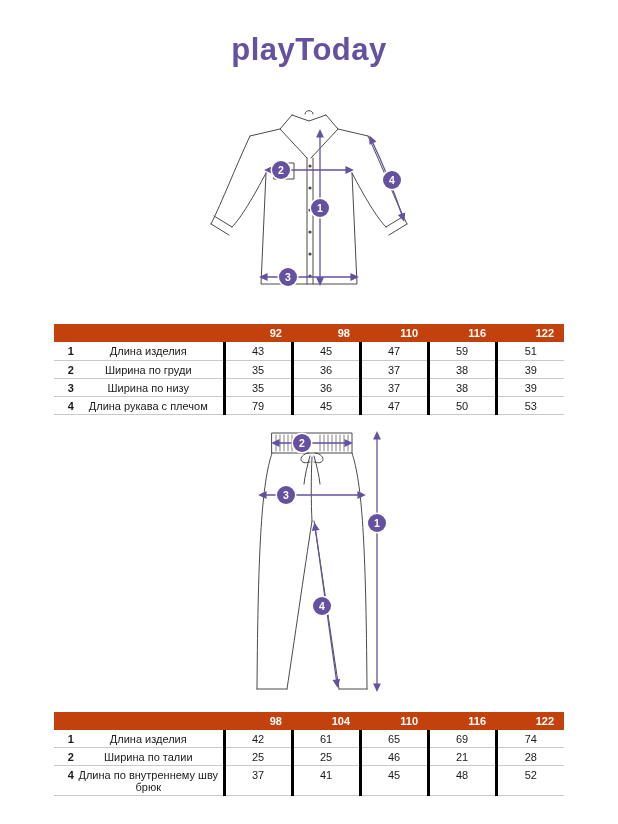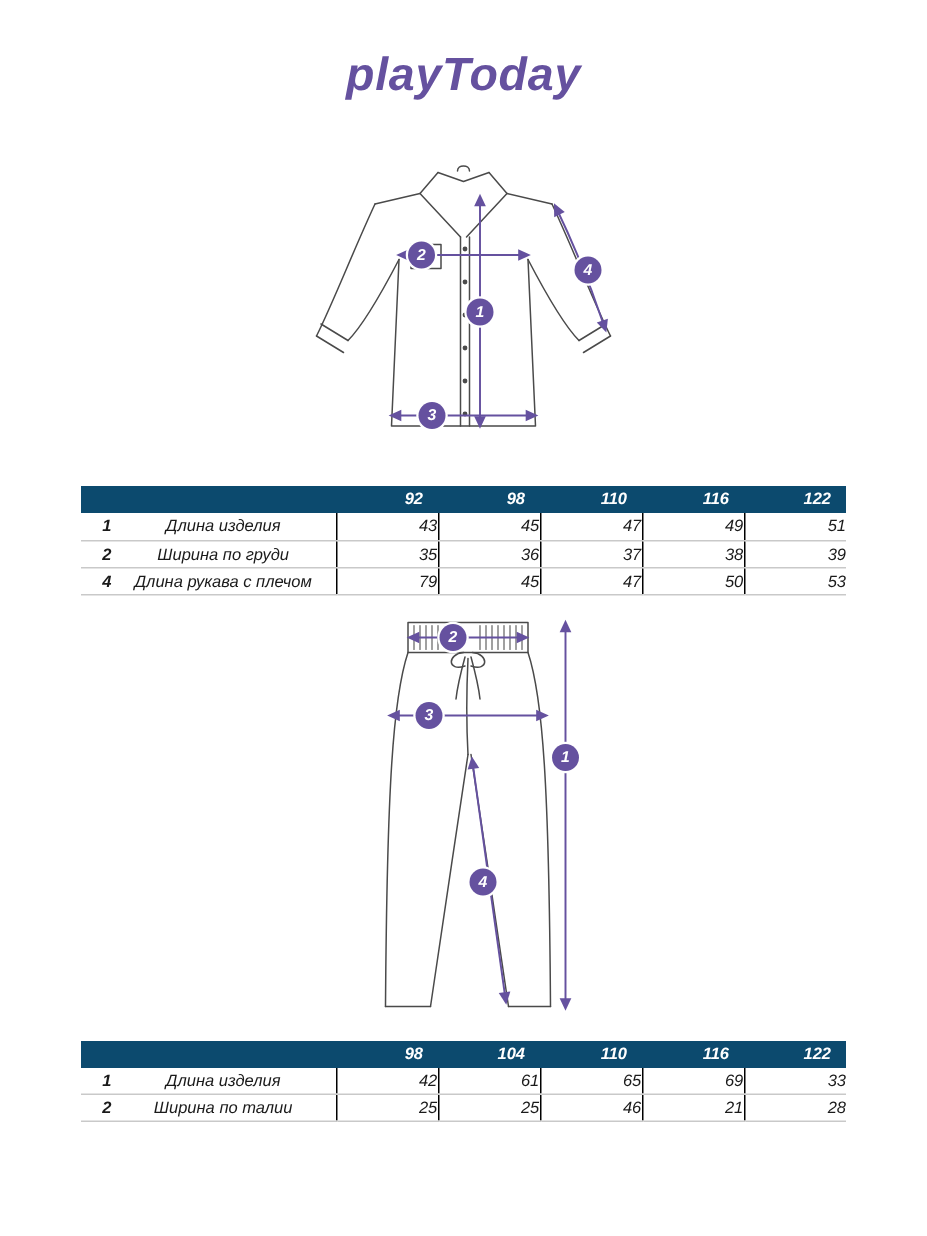--- a/index.html
+++ b/index.html
@@ -1,21 +1,21 @@
 <!DOCTYPE html>
 <html><head>
 <meta charset="utf-8">
 <style>
   * { margin:0; padding:0; box-sizing:border-box; }
   html,body { background:#fff; }
   body {
     width:618px; height:824px; overflow:hidden;
     font-family:"Liberation Sans", sans-serif;
   }
-  .page { width:618px; height:824px; padding-top:30px;font-style:italic; }
+  .page { width:618px; height:824px; padding-top:30px; }
 
   .logo {
     text-align:center; height:40px; line-height:40px;
     font-size:31px; font-weight:bold; letter-spacing:0.5px;
     color:#65519f;
   }
 
   .figure { position:relative; margin:0 auto; }
   .figure.shirt { width:250px; margin-top:36px; }
   .figure.pants { width:190px; margin-top:8px; }
@@ -31,27 +31,27 @@
 
   table.size-table {
     width:510px; margin:26px auto 0;
     border-collapse:collapse; table-layout:fixed;
     font-size:11px; color:#1a1a1a;
   }
   table.size-table.second { margin-top:4px; }
   col.c-label { width:170px; }
   col.c-val   { width:68px; }
   thead th {
-    background:#0c4a6e; color:#fff; font-weight:bold;
+    background:#c2410c; color:#fff; font-weight:bold;
     text-align:right; padding:3px 10px 3px 0; height:18px;
   }
   thead th.lbl { padding:3px 0; }
   tbody td {
-    border-bottom:1px solid #c9c9c9; border-left:1px solid #000000;
-    text-align:right; padding:3px 0 2px; vertical-align:top; height:18px;
+    border-bottom:1px solid #c9c9c9; border-left:3px solid #000000;
+    text-align:center; padding:3px 0 2px; vertical-align:top; height:18px;
   }
   tbody td.lbl { border-left:none; text-align:center; }
   .num { font-weight:bold; display:inline-block; width:20px; padding-left:5px; }
   .txt { display:inline-block; width:140px; vertical-align:top; }
 </style>
 </head>
 <body>
 
 <div class="page">
 
@@ -125,26 +125,36 @@
       </tr>
     </thead>
     <tbody>
       <tr>
         <td class="lbl">
           <span class="num">1</span><span class="txt">Длина изделия</span>
         </td>
         <td>43</td>
         <td>45</td>
         <td>47</td>
-        <td>49</td>
+        <td>59</td>
         <td>51</td>
       </tr>
       <tr>
         <td class="lbl">
           <span class="num">2</span><span class="txt">Ширина по груди</span>
+        </td>
+        <td>35</td>
+        <td>36</td>
+        <td>37</td>
+        <td>38</td>
+        <td>39</td>
+      </tr>
+      <tr>
+        <td class="lbl">
+          <span class="num">3</span><span class="txt">Ширина по низу</span>
         </td>
         <td>35</td>
         <td>36</td>
         <td>37</td>
         <td>38</td>
         <td>39</td>
       </tr>
       <tr>
         <td class="lbl">
           <span class="num">4</span><span class="txt">Длина рукава с плечом</span>
@@ -214,28 +224,38 @@
     </thead>
     <tbody>
       <tr>
         <td class="lbl">
           <span class="num">1</span><span class="txt">Длина изделия</span>
         </td>
         <td>42</td>
         <td>61</td>
         <td>65</td>
         <td>69</td>
-        <td>33</td>
+        <td>74</td>
       </tr>
       <tr>
         <td class="lbl">
           <span class="num">2</span><span class="txt">Ширина по талии</span>
         </td>
         <td>25</td>
         <td>25</td>
         <td>46</td>
         <td>21</td>
         <td>28</td>
       </tr>
+      <tr>
+        <td class="lbl">
+          <span class="num">4</span><span class="txt">Длина по внутреннему шву брюк</span>
+        </td>
+        <td>37</td>
+        <td>41</td>
+        <td>45</td>
+        <td>48</td>
+        <td>52</td>
+      </tr>
     </tbody>
   </table>
 
 </div>
 
 </body></html>

